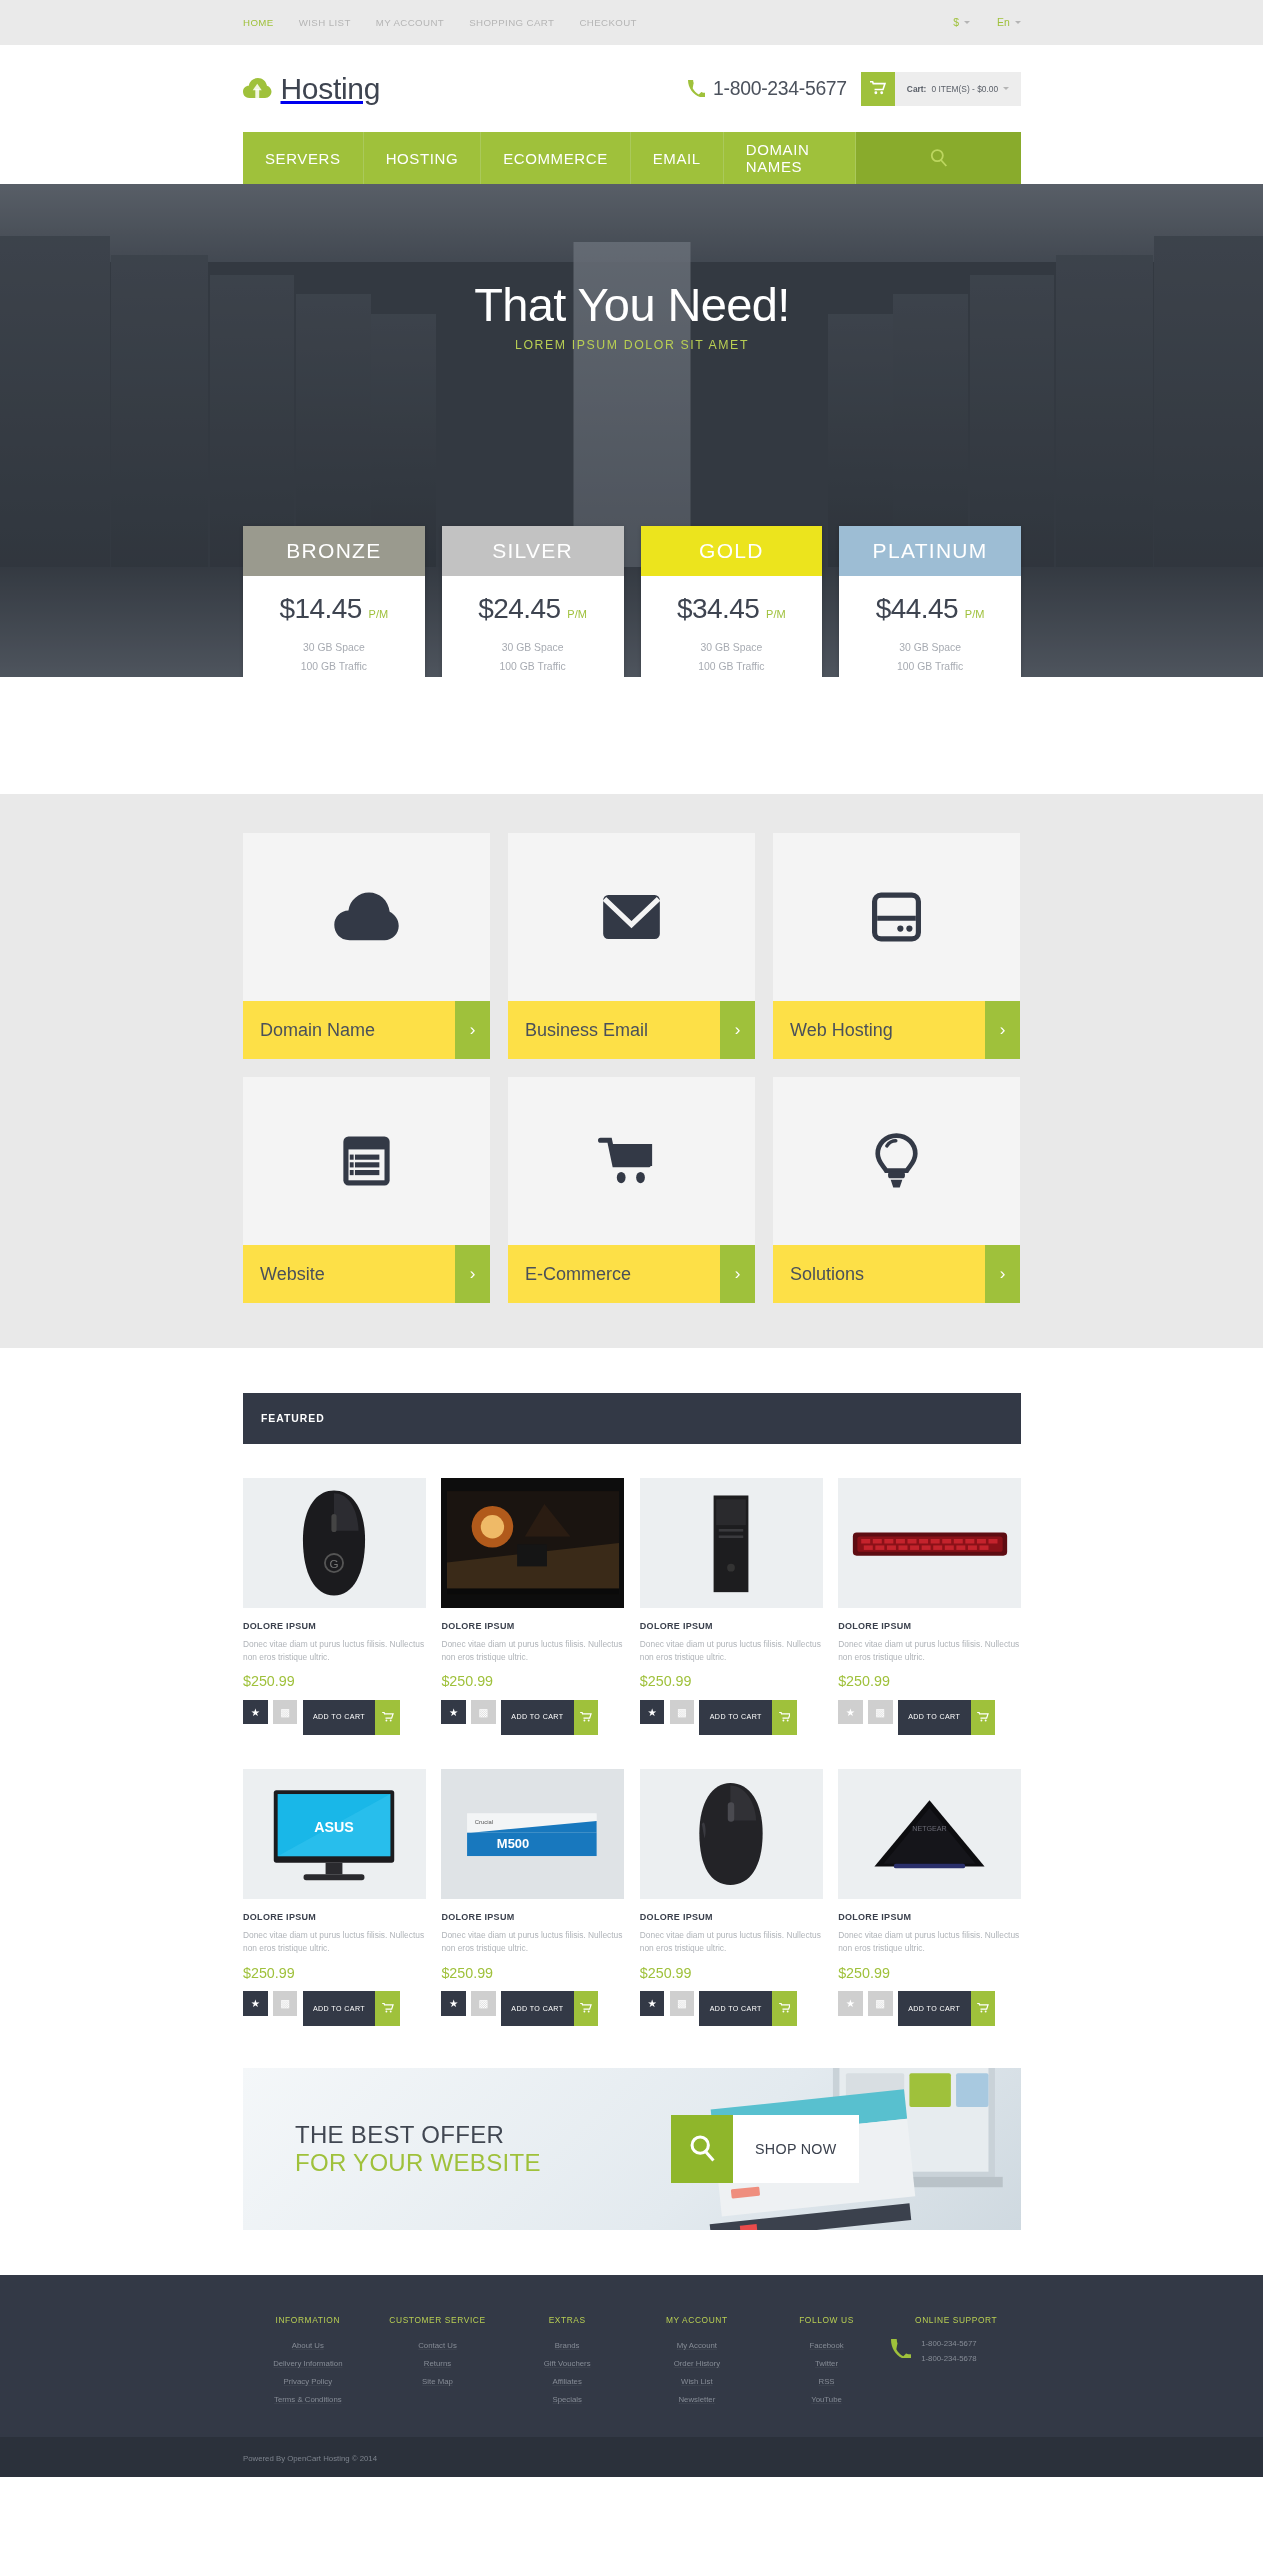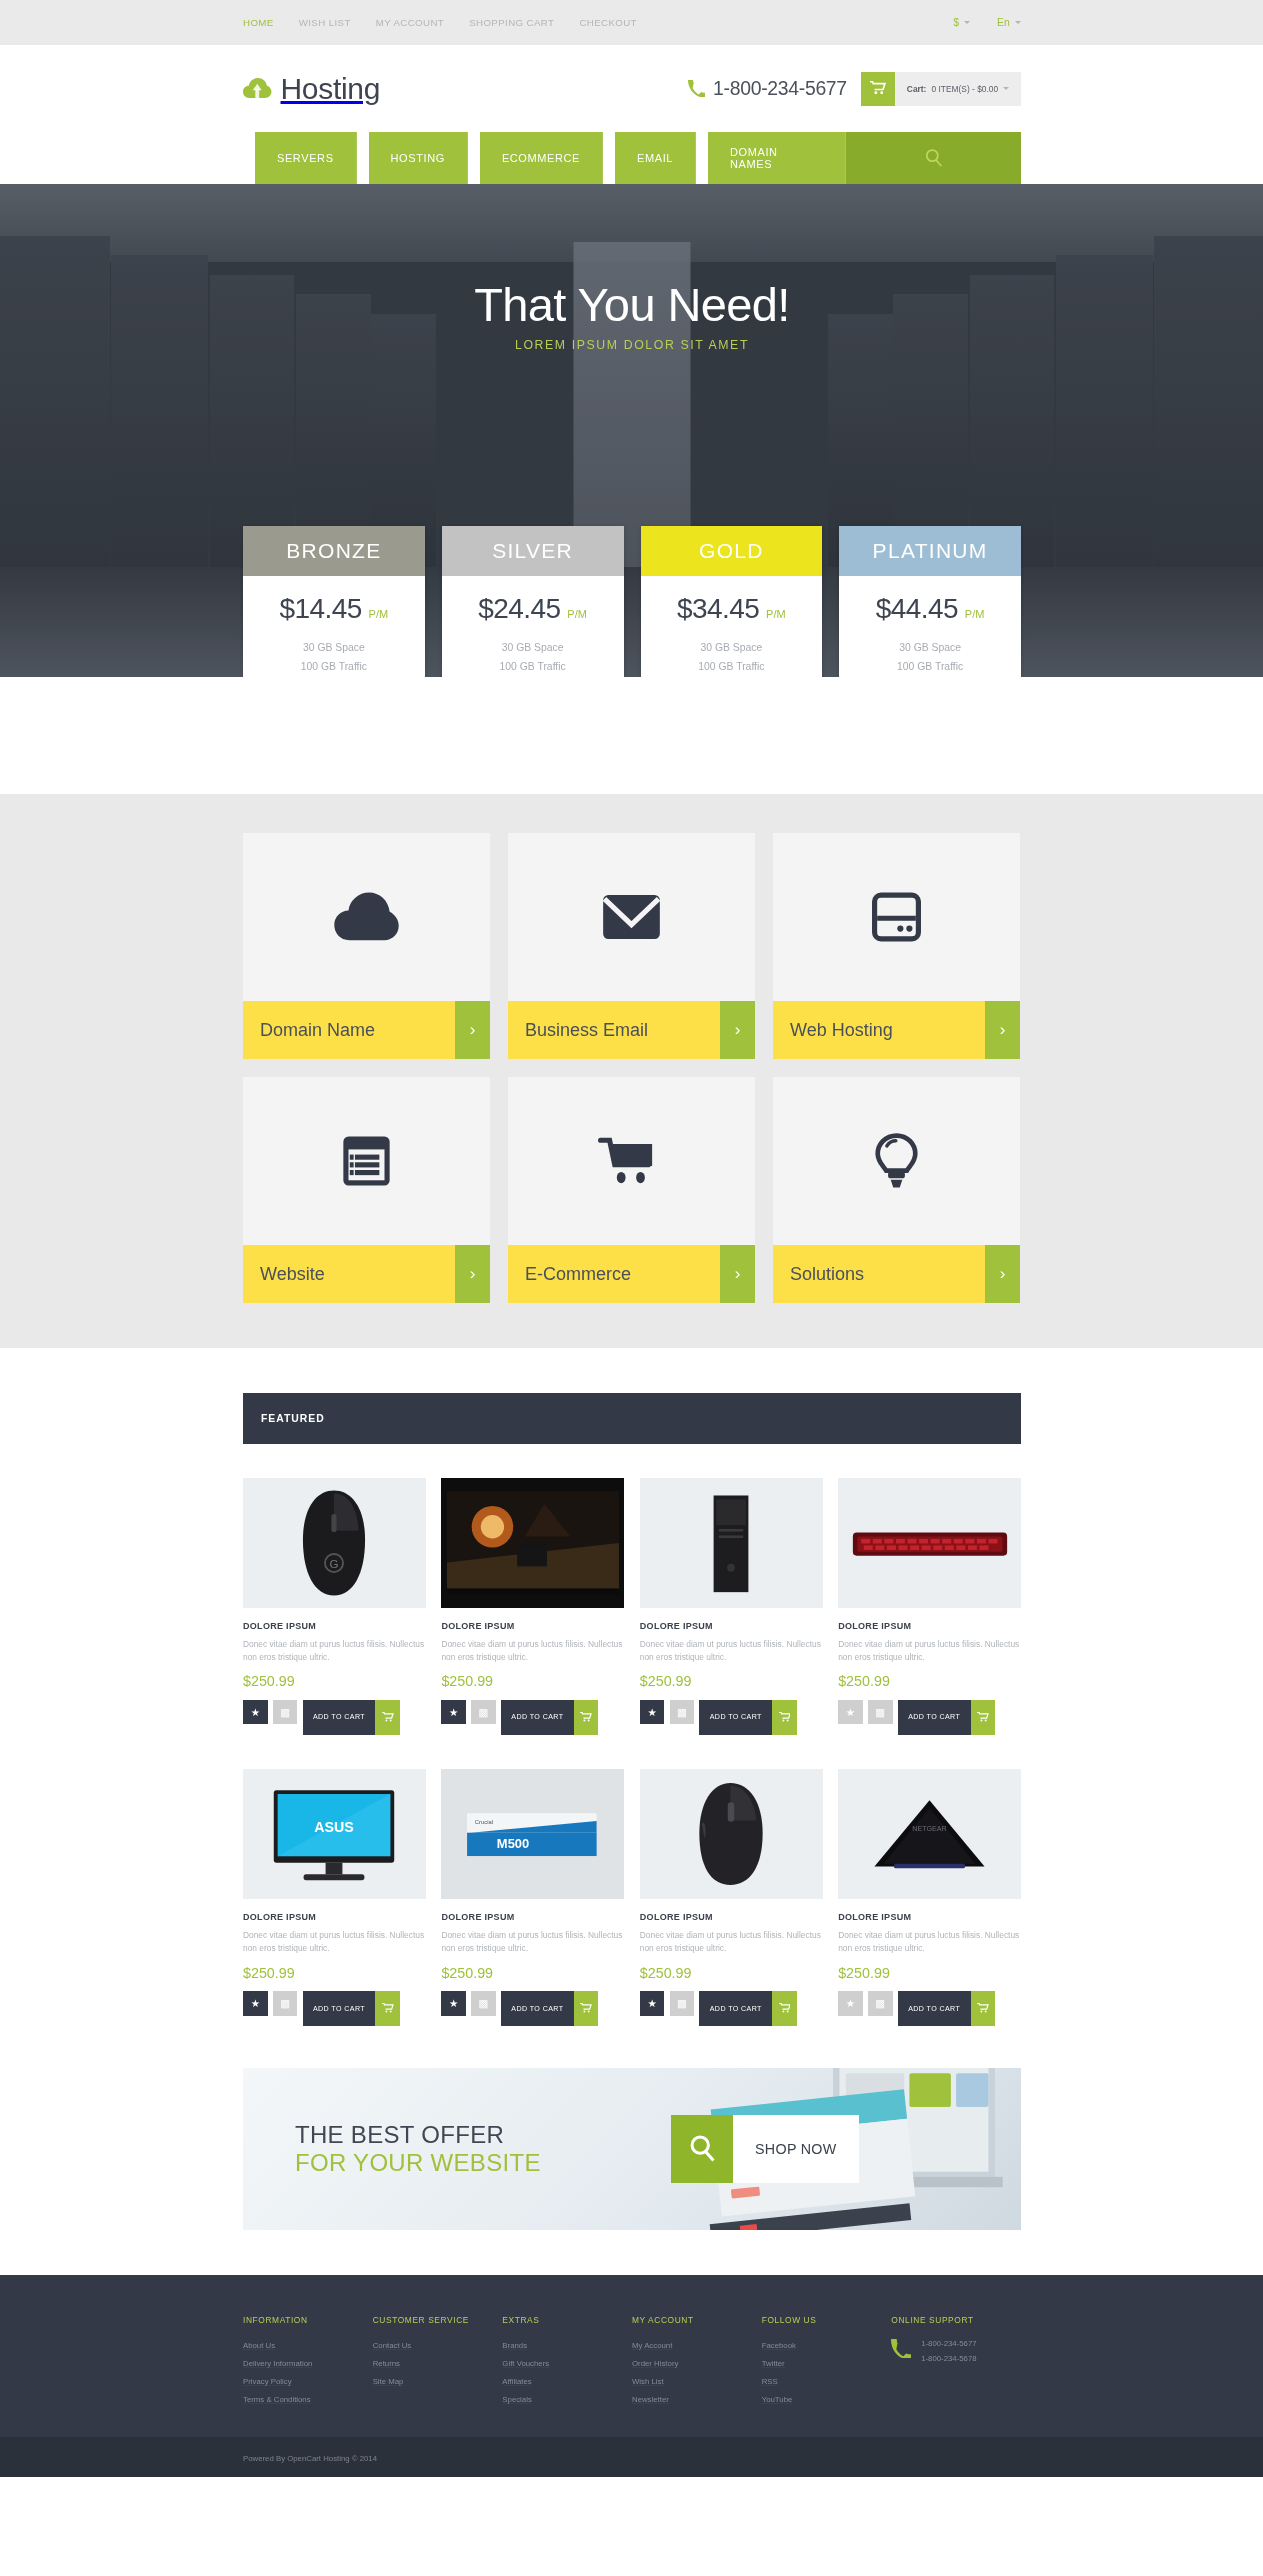--- a/index.html
+++ b/index.html
@@ -43,22 +43,22 @@
   .cart-info .lbl { font-weight:bold; }
 
   
   .mainnav { width:100%; display:flex; }
   .mainnav .container { display:flex; height:52px; }
   .mainnav ul { display:flex; list-style:none; height:100%; }
   .mainnav li { display:flex; }
   .mainnav li a {
     display:flex;align-items:center;justify-content:center;
     padding:0 22px; color:#fff; text-decoration:none;
-    font-size:11px; letter-spacing:0.6px; text-transform:uppercase;
-    background:#9fc13b; border-right:0.6px solid #aac95b;margin-left:12px;
+    font-size:15px; letter-spacing:0.6px; text-transform:uppercase;
+    background:#9fc13b; border-right:0.6px solid #aac95b;
   }
   .nav-filler { flex:1; background:#9fc13b; }
   .nav-search {
     width:175px; background:#89ab2c; display:flex;
     align-items:center; justify-content:center;
   }
 
   
   .hero { position:relative; width:100%; height:493px; overflow:hidden; background:#3a3f47; }
   .hero-bg { position:absolute; inset:0; }
@@ -119,21 +119,21 @@
   .offer-txt { padding-left:52px; z-index:3; }
   .offer-l1 { font-size:24px;font-weight:300;color:#414752;letter-spacing:0.3px; }
   .offer-l2 { font-size:24px;font-weight:300;color:#9fc13b;letter-spacing:0.3px; }
   .offer-btn { position:absolute; left:428px; top:47px; display:flex; height:68px; z-index:4;}
   .offer-btn .q { width:62px;background:#8fb62b;display:flex;align-items:center;justify-content:center; }
   .offer-btn .lbl { background:#fff;display:flex;align-items:center;padding:0 22px;
      font-size:14.3px;color:#3b414d;letter-spacing:0.3px; }
   .mock { position:absolute; }
 
   
-  .footer { background:#333946; padding:40px 0 26px; margin-top:45px;}
+  .footer { background:#333946; padding:40px 0 26px; margin-top:45px;text-align:center;}
   .fcols { display:flex; }
   .fcol { width:110px; }
   .fcol.wide { width:149px; }
   .fcol h4 { color:#b9cf53;font-size:8.4px;letter-spacing:0.6px;font-weight:normal;
     text-transform:uppercase; margin-bottom:14.3px;}
   .fcol ul { list-style:none; }
   .fcol li { margin-bottom:7.1px;text-decoration:underline; }
   .fcol li a { color:#868c96;font-size:7.8px;text-decoration:none; }
   .fsupport { display:flex; gap:10.4px; align-items:flex-start; }
   .fsupport .nums div { color:#868c96;font-size:7.8px;margin-bottom:5.8px; }

